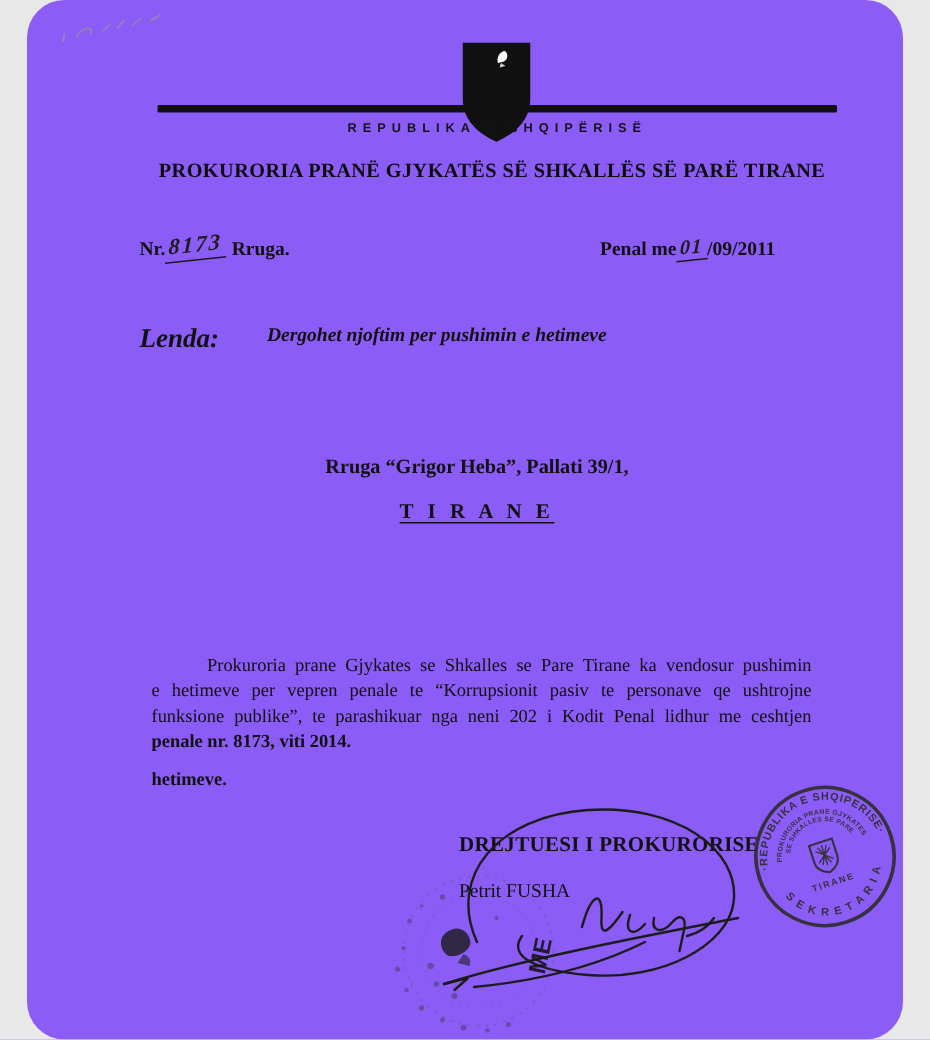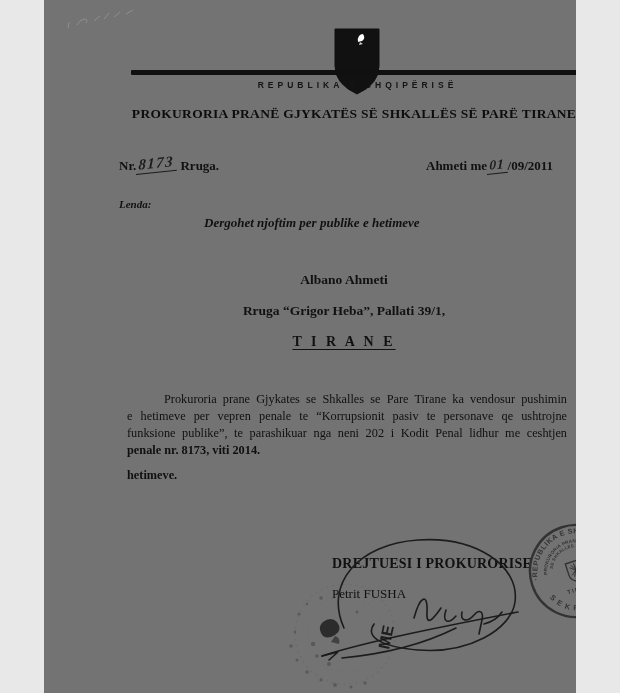--- a/index.html
+++ b/index.html
@@ -1,19 +1,19 @@
 <!DOCTYPE html>
 <html><head>
 <meta charset="utf-8">
 <style>
   html,body{margin:0;padding:0;background:#e8e8e8;}
   .page{
-    position:relative;width:532px;height:693px;margin:0 auto;
-    background:#737373;overflow:hidden;
-    font-family:"Liberation Serif","DejaVu Serif",serif;color:#111;
+    position:relative;width:584px;height:693px;margin:0 auto;
+    background:#8b5cf6;overflow:hidden;
+    font-family:"Liberation Serif","DejaVu Serif",serif;color:#111;border-radius:25px;
   }
   .abs{position:absolute;}
   
   .republic-label{
     left:87px;top:80px;width:453px;text-align:center;
     font-family:"Liberation Sans","DejaVu Sans",sans-serif;
     font-size:8.5px;font-weight:bold;letter-spacing:4px;color:#141414;
   }
   .divider{left:87px;top:70px;width:453px;height:5px;background:#101010;border-radius:1px;}
   .org-title{
@@ -25,29 +25,29 @@
   .proto-right{left:382px;top:158px;font-size:13px;font-weight:bold;white-space:nowrap;}
   .hand{
     display:inline-block;
     font-style:italic;font-weight:bold;font-size:15px;letter-spacing:1.5px;
     transform:rotate(-6deg) skewX(-8deg);transform-origin:left bottom;
     border-bottom:1.4px solid #1a1a1a;padding:0 3px 1px 2px;color:#1c1c1c;
     line-height:1;
   }
   .hand.day{font-size:13.5px;letter-spacing:1px;}
   
-  .subject-label{left:75px;top:198px;font-size:11px;font-weight:bold;font-style:italic;text-align:right;}
+  .subject-label{left:75px;top:215px;font-size:18px;font-weight:bold;font-style:italic;text-align:right;}
   .subject-text{left:160px;top:215px;font-size:13px;font-weight:bold;font-style:italic;}
   
   .addr{left:0;width:600px;text-align:center;font-size:13.5px;font-weight:bold;}
   .addr-name{top:272px;}
   .addr-street{top:303px;}
   .addr-city{top:334px;letter-spacing:3px;text-decoration:underline;text-underline-offset:3px;font-size:14px;}
   
-  .para{left:83px;width:440px;font-size:12.3px;line-height:17px;color:#101010;}
+  .para{left:83px;width:440px;font-size:12.3px;line-height:17px;color:#101010;margin-top:44px;}
   .para .bline{display:block;text-align:justify;text-align-last:justify;white-space:normal;}
   .para .bline.first{text-indent:37px;}
   .para .bline.last{text-align-last:left;font-weight:bold;}
   .para1{top:391px;}
   .para2{top:467px;}
   
   .sig-title{left:288px;top:556px;width:200px;text-align:center;font-size:14px;font-weight:bold;letter-spacing:.2px;}
   .sig-name{left:288px;top:586px;width:200px;text-align:left;font-size:13px;}
   
   .scribble{left:18px;top:2px;}
@@ -74,27 +74,26 @@
   <div class="abs divider"></div>
 
   <div class="abs republic-label">REPUBLIKA E SHQIPËRISË</div>
 
   <div class="abs org-title">PROKURORIA PRANË GJYKATËS SË SHKALLËS SË PARË TIRANE</div>
 
   <div class="abs proto-left">
     <span>Nr.</span><span class="hand">8173</span> <span>Rruga.</span>
   </div>
   <div class="abs proto-right">
-    <span>Ahmeti me</span><span class="hand day">01</span><span>/09/2011</span>
+    <span>Penal me</span><span class="hand day">01</span><span>/09/2011</span>
   </div>
 
   <div class="abs subject-label">Lenda:</div>
-  <div class="abs subject-text">Dergohet njoftim per publike e hetimeve</div>
+  <div class="abs subject-text">Dergohet njoftim per pushimin e hetimeve</div>
 
-  <div class="abs addr addr-name">Albano Ahmeti</div>
   <div class="abs addr addr-street">Rruga “Grigor Heba”, Pallati 39/1,</div>
   <div class="abs addr addr-city">T I R A N E</div>
 
   <div class="abs para para1">
     <span class="bline first">Prokuroria prane Gjykates se Shkalles se Pare Tirane ka vendosur pushimin</span>
     <span class="bline">e hetimeve per vepren penale te “Korrupsionit pasiv te personave qe ushtrojne</span>
     <span class="bline">funksione publike”, te parashikuar nga neni 202 i Kodit Penal lidhur me ceshtjen</span>
     <span class="bline last">penale nr. 8173, viti 2014.</span>
   </div>
 

